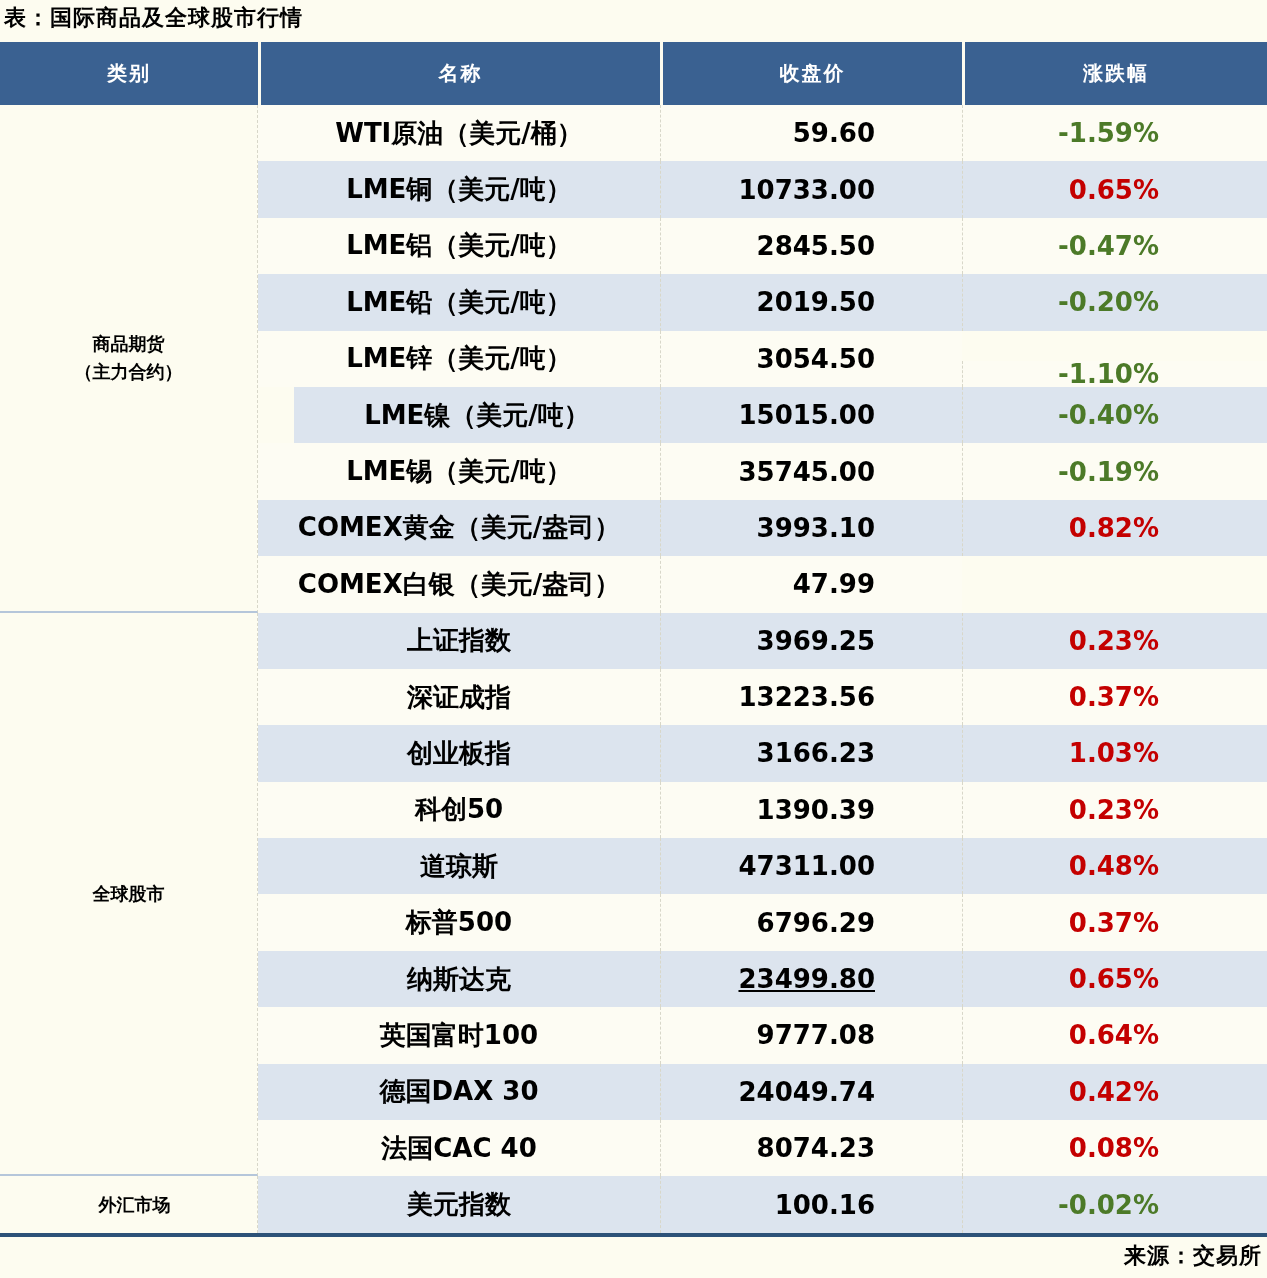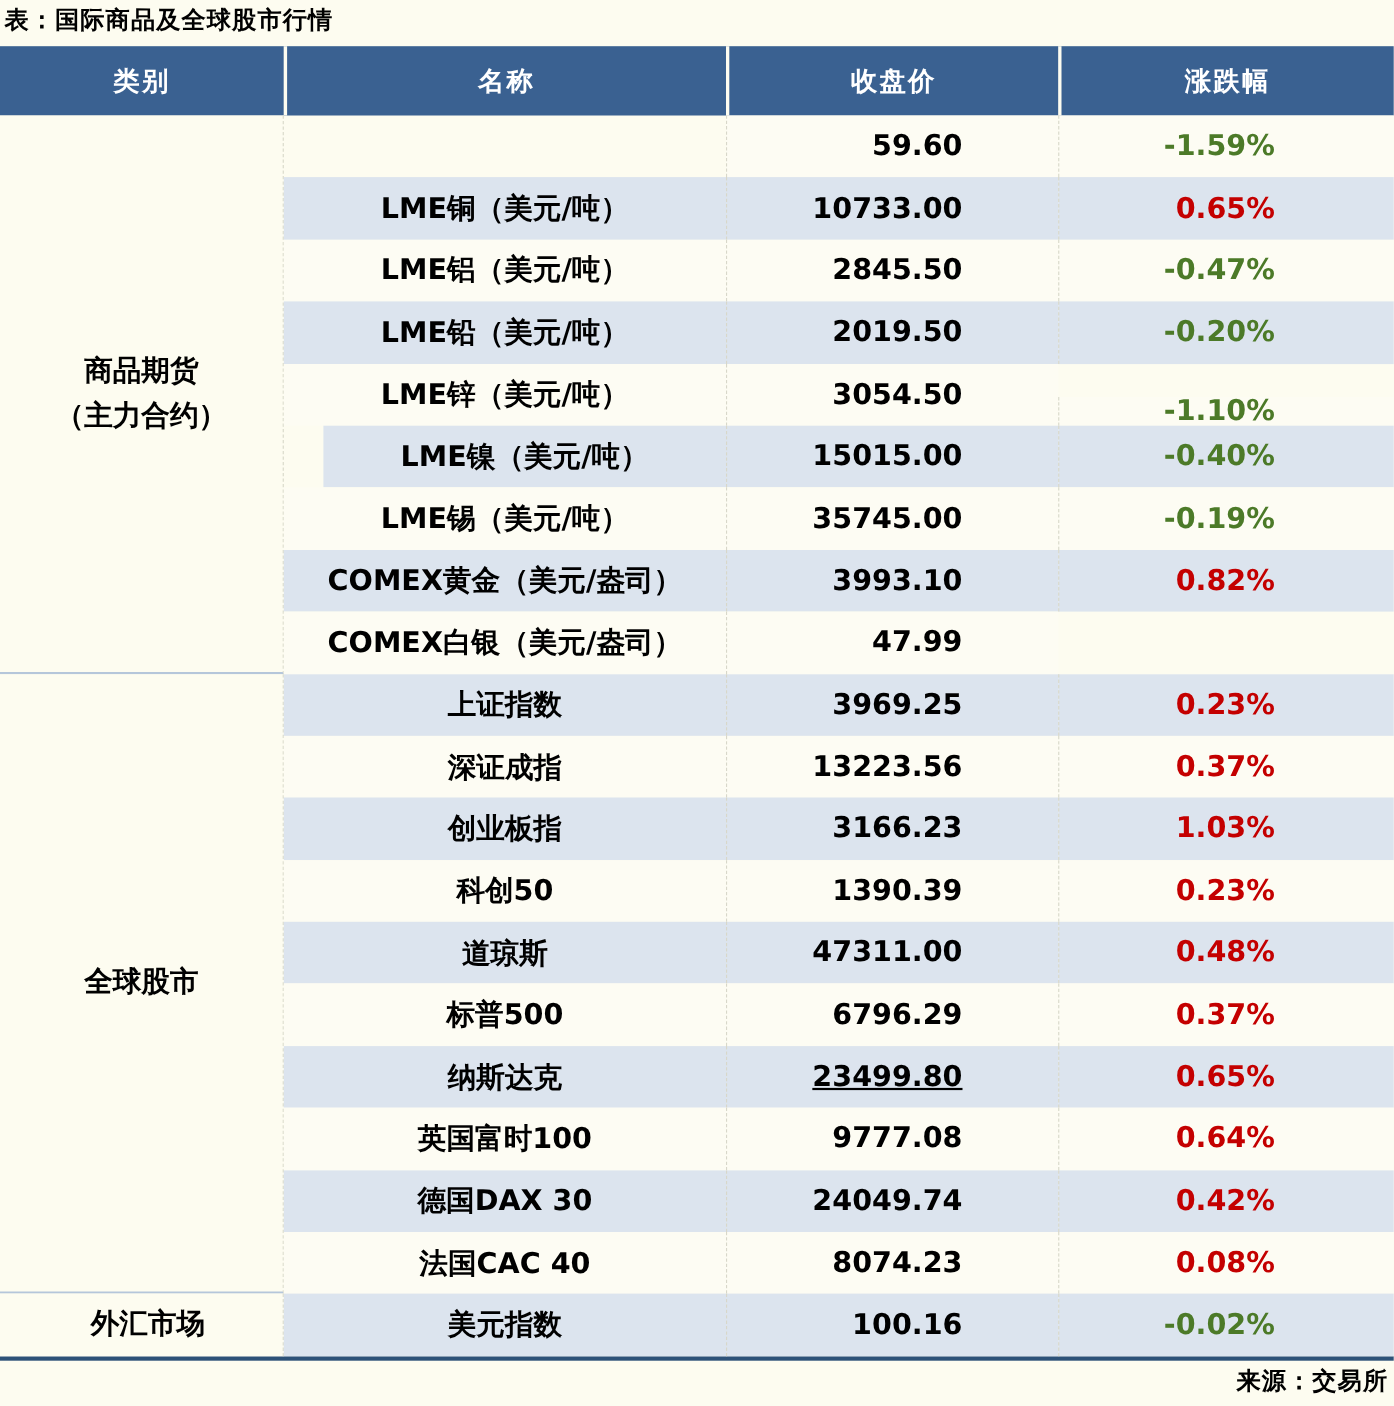--- a/index.html
+++ b/index.html
@@ -31,30 +31,30 @@
     position:absolute;top:42px;left:0;width:1267px;
     display:grid;
     grid-template-columns:258px 402px 302px 305px;
     grid-template-rows:63px repeat(20,56.4px);
     border-bottom:4px solid var(--bottom);
   }
   .th{
     grid-row:1;
     background:var(--hdr);
     color:#fff;
-    font-size:24px;
+    font-size:20px;
     display:flex;align-items:center;justify-content:center;
     letter-spacing:2px;
   }
   .th.sep{border-left:3px solid var(--page);}
   .cat{
     grid-column:1;
     background:var(--page);
     display:flex;flex-direction:column;align-items:center;justify-content:center;
-    font-size:26px;
+    font-size:18px;
     line-height:1.55;
     border-right:1px dashed var(--dash);
     border-bottom:2px solid var(--catline);
     text-align:center;
   }
   .cat.last{border-bottom:none;padding-left:12px;}
   .cell{
     display:flex;align-items:center;
     font-size:26px;
   }
@@ -84,20 +84,21 @@
 <div class="cat" style="grid-row: 2 / span 9;">
       <div>商品期货</div>
       <div>（主力合约）</div>
     </div>
     <div class="cat" style="grid-row: 11 / span 10;">
       <div>全球股市</div>
     </div>
     <div class="cat last" style="grid-row: 21 / span 1;">
       <div>外汇市场</div>
     </div>
+    <div class="cell name plain" style="grid-row: 2;">WTI原油（美元/桶）</div>
     <div class="cell close plain" style="grid-row: 2;">59.60</div>
     <div class="cell chg plain down" style="grid-row: 2;">-1.59%</div>
     <div class="cell name band" style="grid-row: 3;">LME铜（美元/吨）</div>
     <div class="cell close band" style="grid-row: 3;">10733.00</div>
     <div class="cell chg band up" style="grid-row: 3;">0.65%</div>
     <div class="cell name plain" style="grid-row: 4;">LME铝（美元/吨）</div>
     <div class="cell close plain" style="grid-row: 4;">2845.50</div>
     <div class="cell chg plain down" style="grid-row: 4;">-0.47%</div>
     <div class="cell name band" style="grid-row: 5;">LME铅（美元/吨）</div>
     <div class="cell close band" style="grid-row: 5;">2019.50</div>

